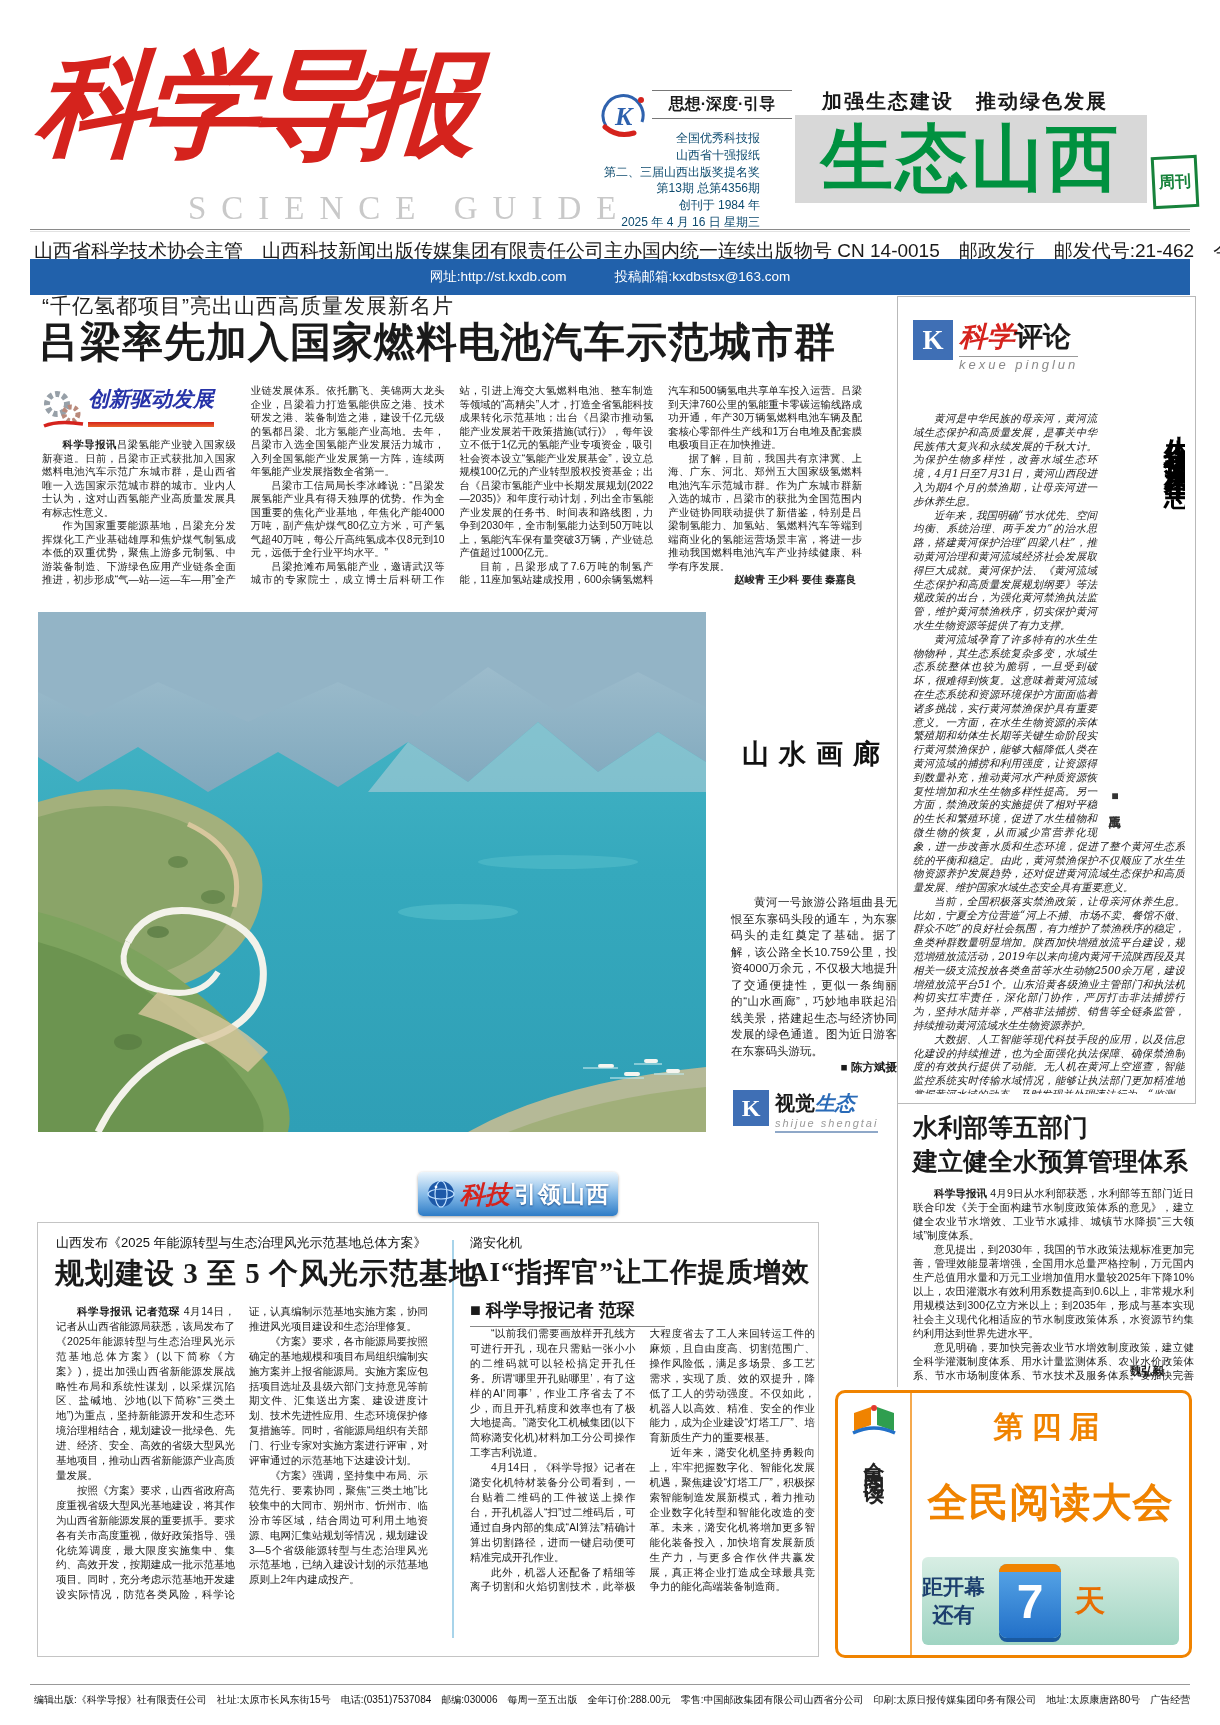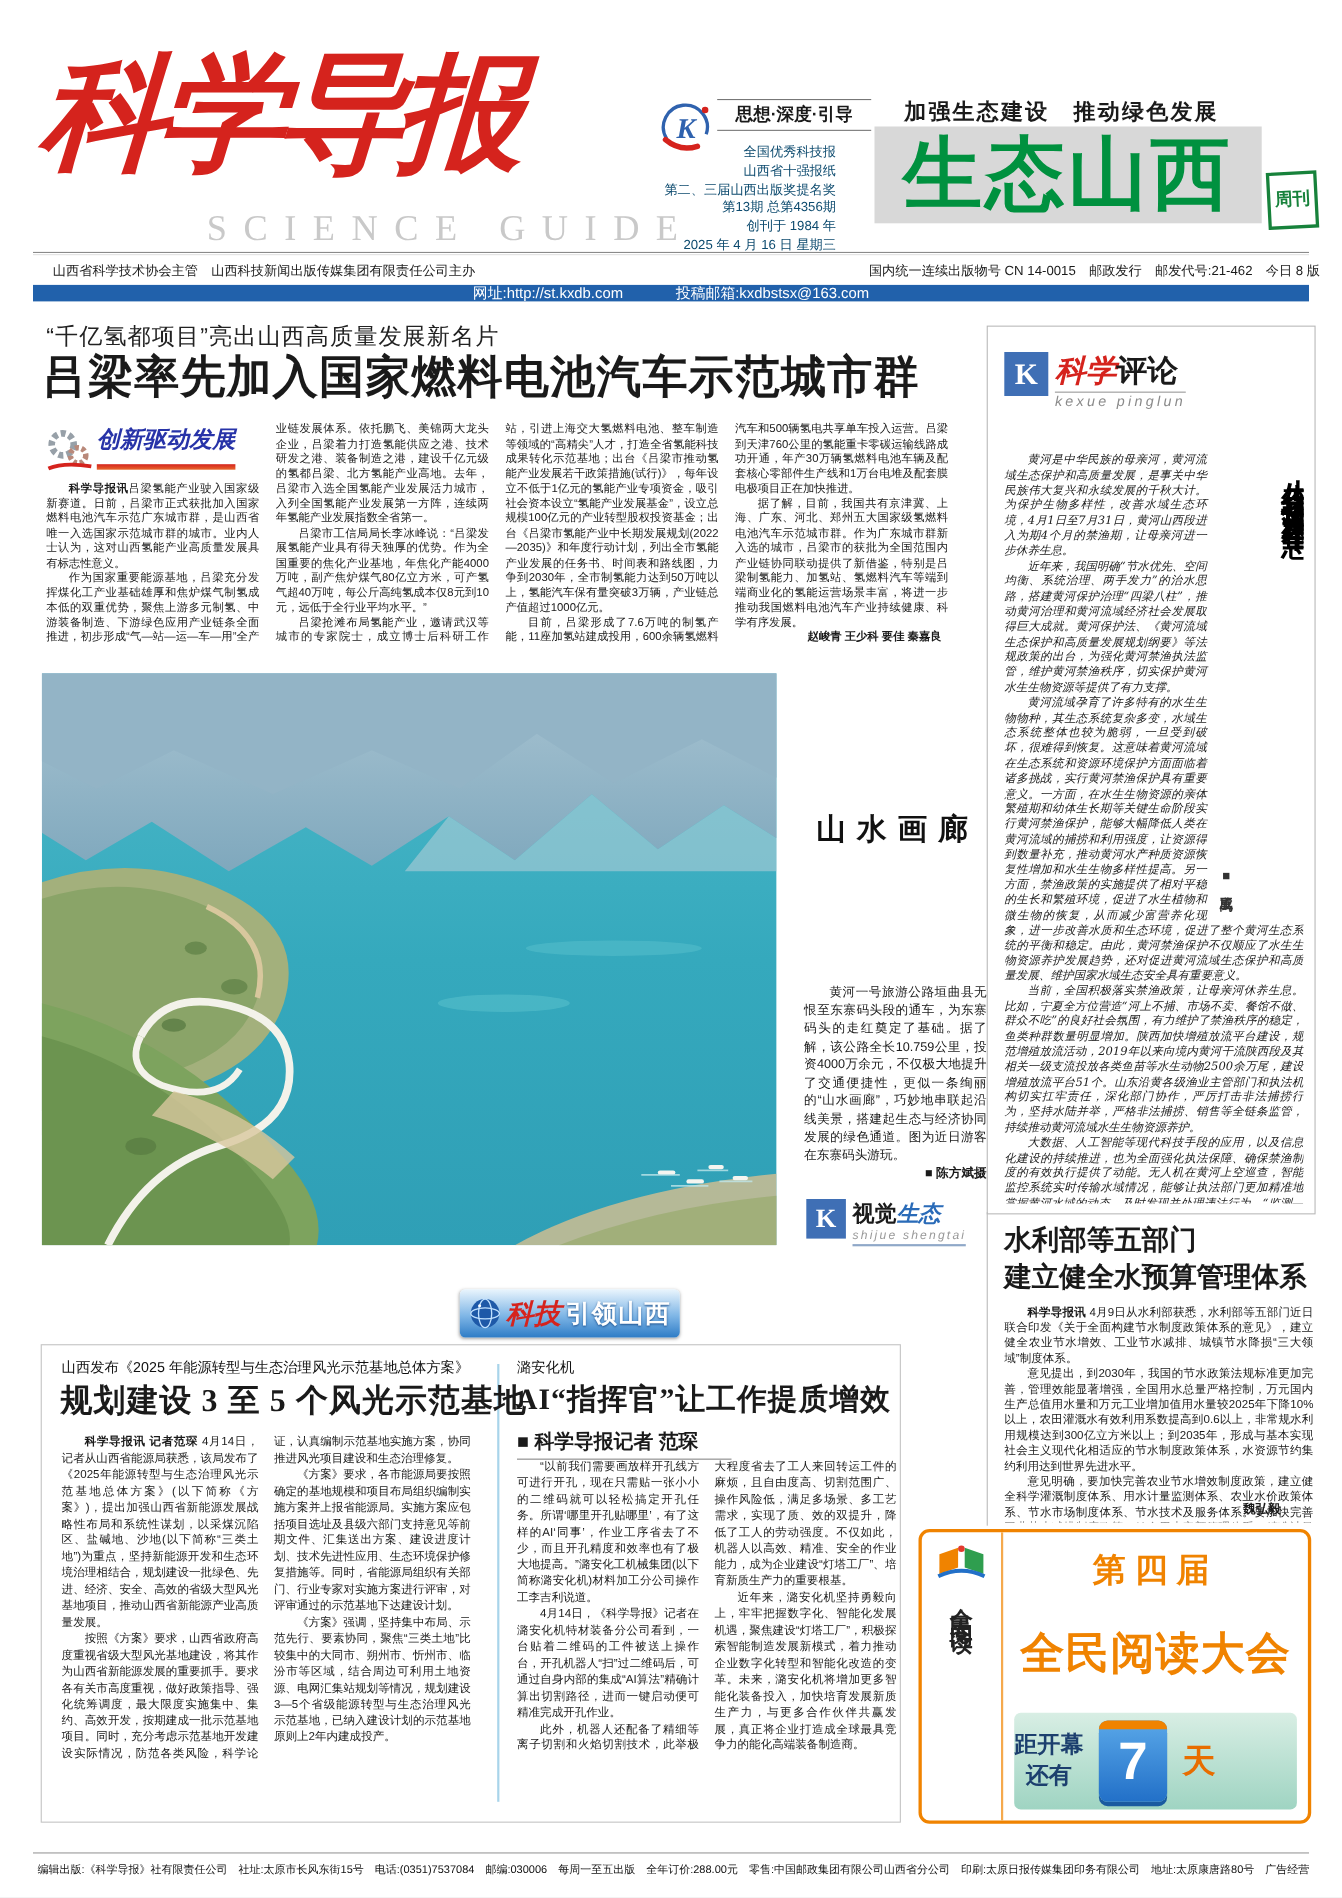--- a/index.html
+++ b/index.html
@@ -17,22 +17,22 @@
       border-top:1px solid #777;border-bottom:1px solid #777;padding:3px 0;}
   .honors{left:558px;top:130px;width:202px;text-align:right;font-size:12px;line-height:16.8px;color:#0c4a6e;}
   .motto{left:822px;top:88px;width:340px;font-weight:bold;font-size:20px;letter-spacing:2px;white-space:nowrap;}
   .shengtai{left:795px;top:115px;width:352px;height:88px;background:#d8d8d8;display:flex;align-items:center;
       justify-content:center;font-family:"Liberation Serif",serif;font-weight:900;font-size:72px;
       color:#00913f;letter-spacing:3px;}
   .weekly{left:1152px;top:156px;width:40px;height:46px;border:3px solid #17823b;color:#17823b;background:#fff;
       font-family:"Liberation Serif",serif;font-weight:bold;font-size:16px;line-height:20px;display:flex;
       align-items:center;justify-content:center;text-align:center;transform:rotate(-3deg);}
   .rule1{left:30px;top:229px;width:1160px;height:1px;background:#8a8a8a;box-shadow:0 2px 0 #e2e2e2;}
-  .info-row{left:48px;top:238px;width:1152px;display:flex;justify-content:space-between;font-size:12px;white-space:nowrap;}
-  .url-bar{left:30px;top:259px;width:1160px;height:15px;background:#2161ab;color:#fff;font-size:13.5px;
+  .info-row{left:34px;top:238px;width:1152px;display:flex;justify-content:space-between;font-size:19px;white-space:nowrap;}
+  .url-bar{left:30px;top:259px;width:1160px;height:36px;background:#2161ab;color:#fff;font-size:13.5px;
       display:flex;align-items:center;justify-content:center;gap:48px;}
   
   .kicker{left:42px;top:292px;font-size:21px;color:#222;letter-spacing:1px;}
   .headline{left:38px;top:318px;width:832px;font-weight:900;font-size:41px;line-height:1.2;letter-spacing:1px;white-space:nowrap;}
   .lead-body{left:42px;top:384px;width:820px;height:218px;column-count:4;column-gap:15px;
       font-size:10.3px;line-height:13.5px;text-align:justify;overflow:hidden;}
   .lead-body p,.col-body p{margin:0;text-indent:2em;}
   .lede{font-weight:bold;}
   .badge{height:52px;display:flex;align-items:center;gap:4px;margin-bottom:2px;}
   .badge-text{font-family:"Liberation Serif",serif;font-style:italic;font-weight:bold;font-size:21px;color:#2733a8;

